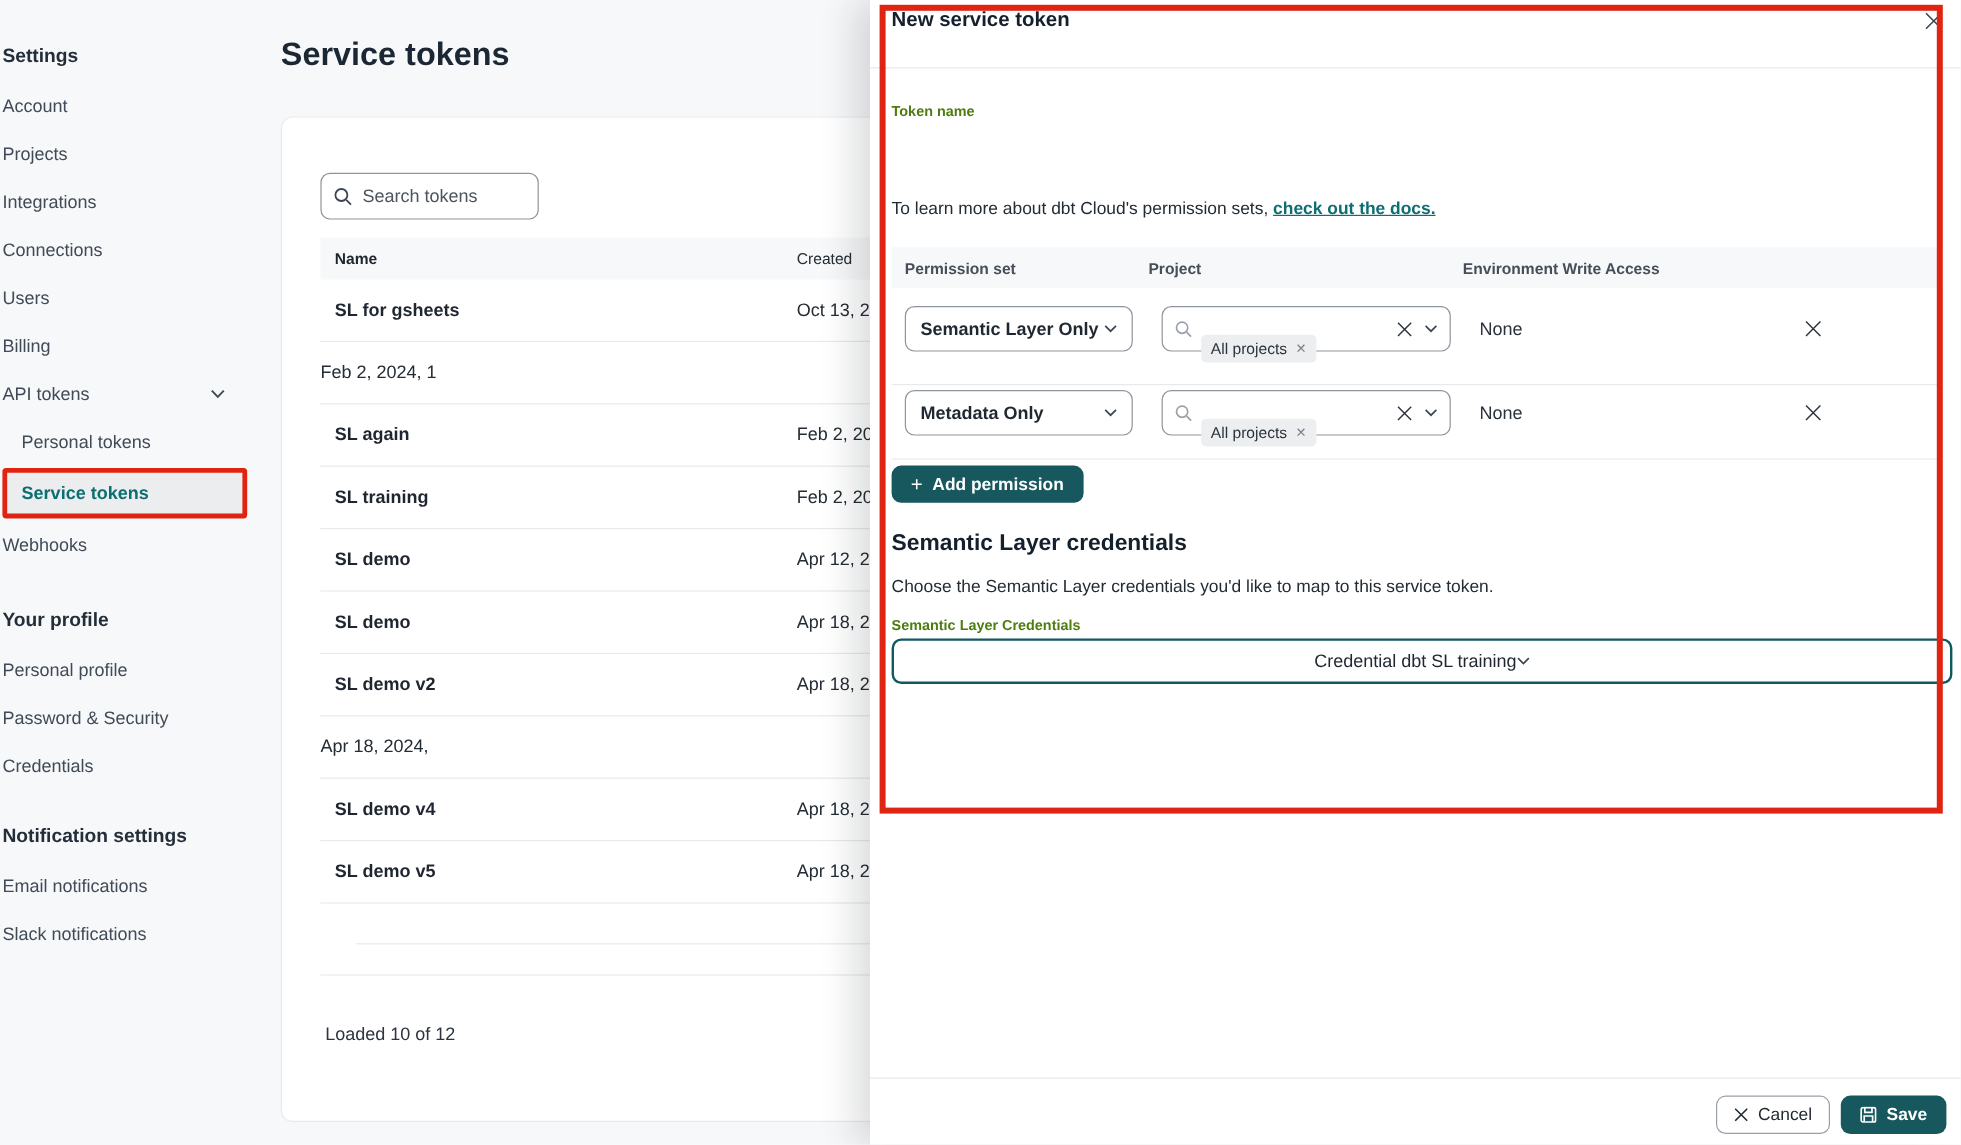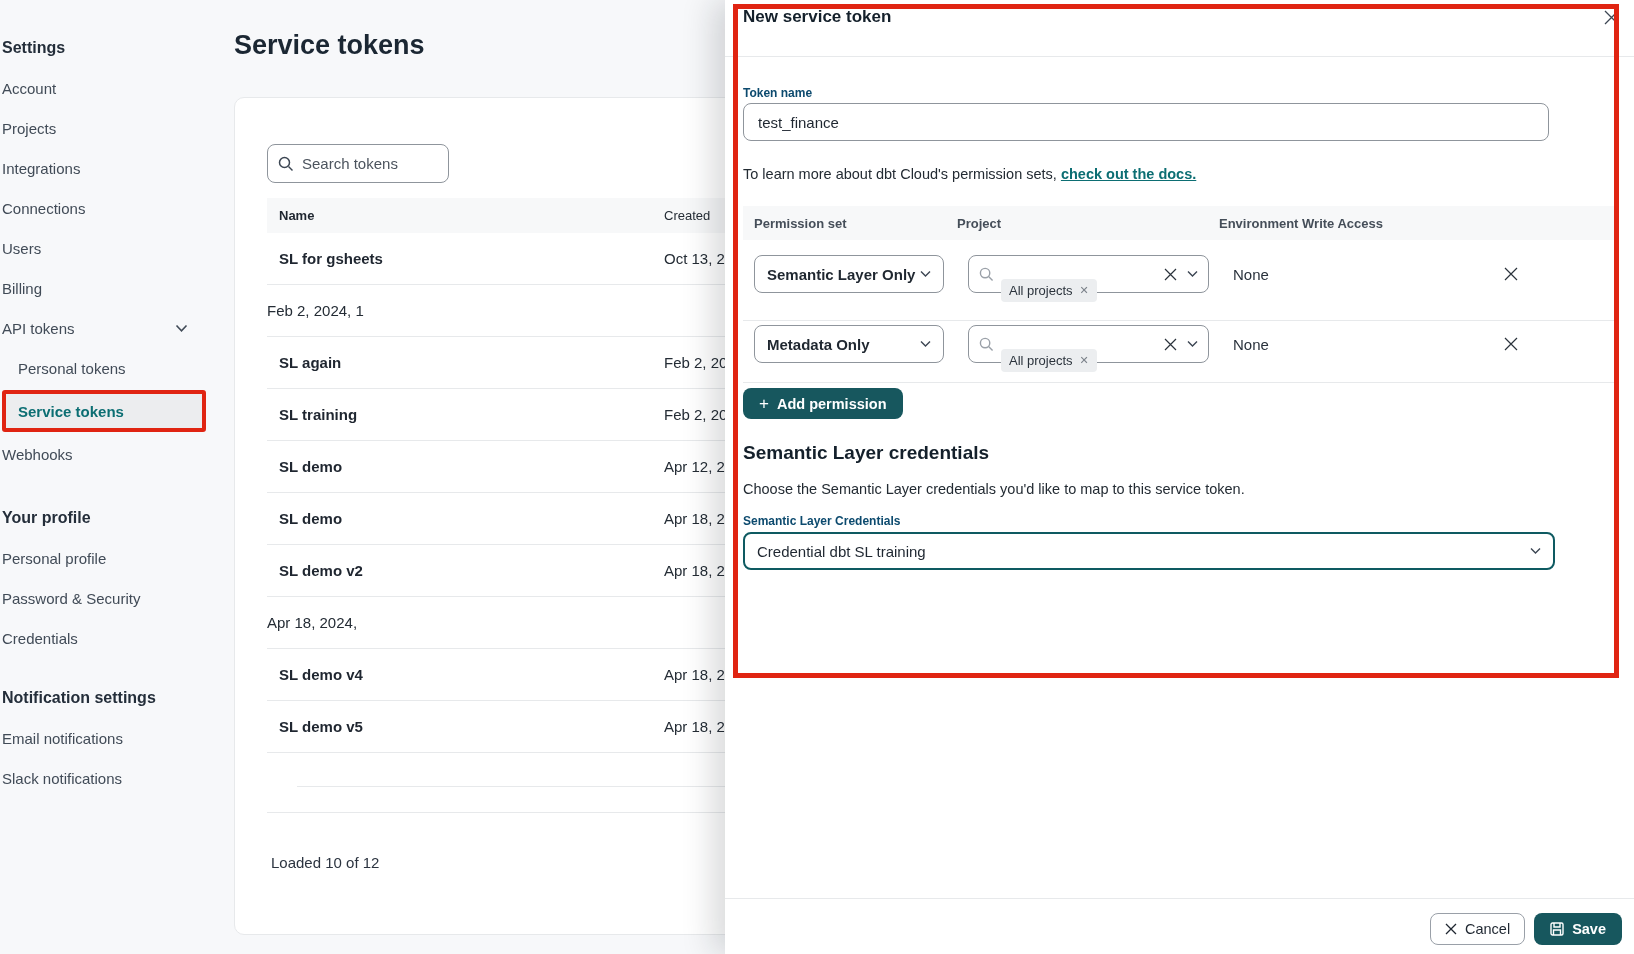--- a/index.html
+++ b/index.html
@@ -33,21 +33,21 @@
   .div-short { position:absolute; left:62px; top:688px; width:1084px; border-top:1px solid #e7e9eb; }
   .div-full  { position:absolute; left:32px; top:714px; width:1114px; border-top:1px solid #e7e9eb; }
   .load-status { position:absolute; left:36px; top:756px; font-size:15px; color:#2c3440; }
 
   
   .drawer { position:absolute; left:725px; top:0; width:909px; height:954px; background:#fff;
             box-shadow:-12px 0 30px rgba(20,24,31,.16); }
   .drawer-title { position:absolute; left:18px; top:7px; font-size:17px; font-weight:700; color:#14202b; }
   .drawer-close { position:absolute; right:12px; top:6px; width:22px; height:22px; display:flex; align-items:center; justify-content:center; cursor:pointer; }
   .drawer-hr { position:absolute; left:0; top:56px; width:909px; border-top:1px solid #e7e9eb; }
-  .field-label { position:absolute; left:18px; font-size:12px; font-weight:700; color:#0c4a6e; }
+  .field-label { position:absolute; left:18px; font-size:12px; font-weight:700; color:#4d7c0f; }
   .txt-input { position:absolute; left:18px; top:103px; width:806px; height:38px; border:1px solid #8f959c;
                border-radius:8px; font-size:15px; font-family:inherit; color:#1f2731; padding:0 14px; outline:none; background:#fff; }
   .docs-line { position:absolute; left:18px; top:166px; font-size:14.5px; color:#232b33; }
   .docs-line a { color:#0c6e73; font-weight:700; text-decoration:underline; cursor:pointer; }
 
   .perm-head { position:absolute; left:18px; top:206px; width:875px; height:34px; background:#f7f8f9;
                display:flex; align-items:center; font-size:13px; font-weight:700; color:#454e59; }
   .ph1{ width:214px; padding-left:11px; } .ph2{ width:262px; } .ph3{ flex:1; }
   .perm-div1 { position:absolute; left:18px; top:320px; width:875px; border-top:1px solid #e7e9eb; }
   .perm-div2 { position:absolute; left:18px; top:382px; width:875px; border-top:1px solid #e7e9eb; }
@@ -65,21 +65,21 @@
   .row-x { position:absolute; left:775px; width:22px; height:22px; display:flex; align-items:center; justify-content:center; cursor:pointer; }
 
   .btn-primary { background:#17575e; color:#fff; border:none; border-radius:8px; font-family:inherit;
                  font-size:14.5px; font-weight:700; display:inline-flex; align-items:center; gap:8px;
                  padding:0 16px; height:31px; cursor:pointer; }
   .add-perm { position:absolute; left:18px; top:388px; }
   .add-plus { font-size:17px; font-weight:400; line-height:1; }
 
   .sec-heading { position:absolute; left:18px; top:442px; font-size:19px; font-weight:700; color:#14202b; }
   .sec-desc { position:absolute; left:18px; top:481px; font-size:14.5px; color:#232b33; }
-  .cred-select { position:absolute; left:18px; top:532px; width:812px; border:2px solid #0e5a61; }
+  .cred-select { position:absolute; left:18px; top:532px; width:884px; border:2px solid #0e5a61;justify-content:center; }
   .cred-select .sel-text { font-weight:400; color:#1f2731; }
 
   .drawer-foot-hr { position:absolute; left:0; top:898px; width:909px; border-top:1px solid #e7e9eb; }
   .drawer-foot { position:absolute; right:12px; top:913px; display:flex; gap:9px; }
   .btn-cancel { background:#fff; border:1px solid #9aa0a8; border-radius:8px; font-family:inherit; font-size:14.5px;
                 color:#1f2731; display:inline-flex; align-items:center; gap:8px; padding:0 14px; height:32px; cursor:pointer; }
   .btn-save { height:32px; }
 
   
   .annot { position:absolute; border:5px solid #e02412; pointer-events:none; }
@@ -192,21 +192,20 @@
   <div class="drawer">
     <div class="drawer-title">New service token</div>
     <div class="drawer-close">
       <svg width="15" height="15" viewBox="0 0 15 15">
           <path d="M1 1 L14 14 M14 1 L1 14" stroke="#3c4653" stroke-width="1.3"></path>
         </svg>
     </div>
     <div class="drawer-hr"></div>
 
     <div class="field-label" style="top:86px;">Token name</div>
-    <input class="txt-input" value="test_finance" style="">
 
     <div class="docs-line"><span>To learn more about dbt Cloud's permission sets, </span><a>check out the docs.</a></div>
 
     <div class="perm-head">
       <div class="ph1">Permission set</div>
       <div class="ph2">Project</div>
       <div class="ph3">Environment Write Access</div>
     </div>
 
     <div class="select perm-select" style="top:255px;">

